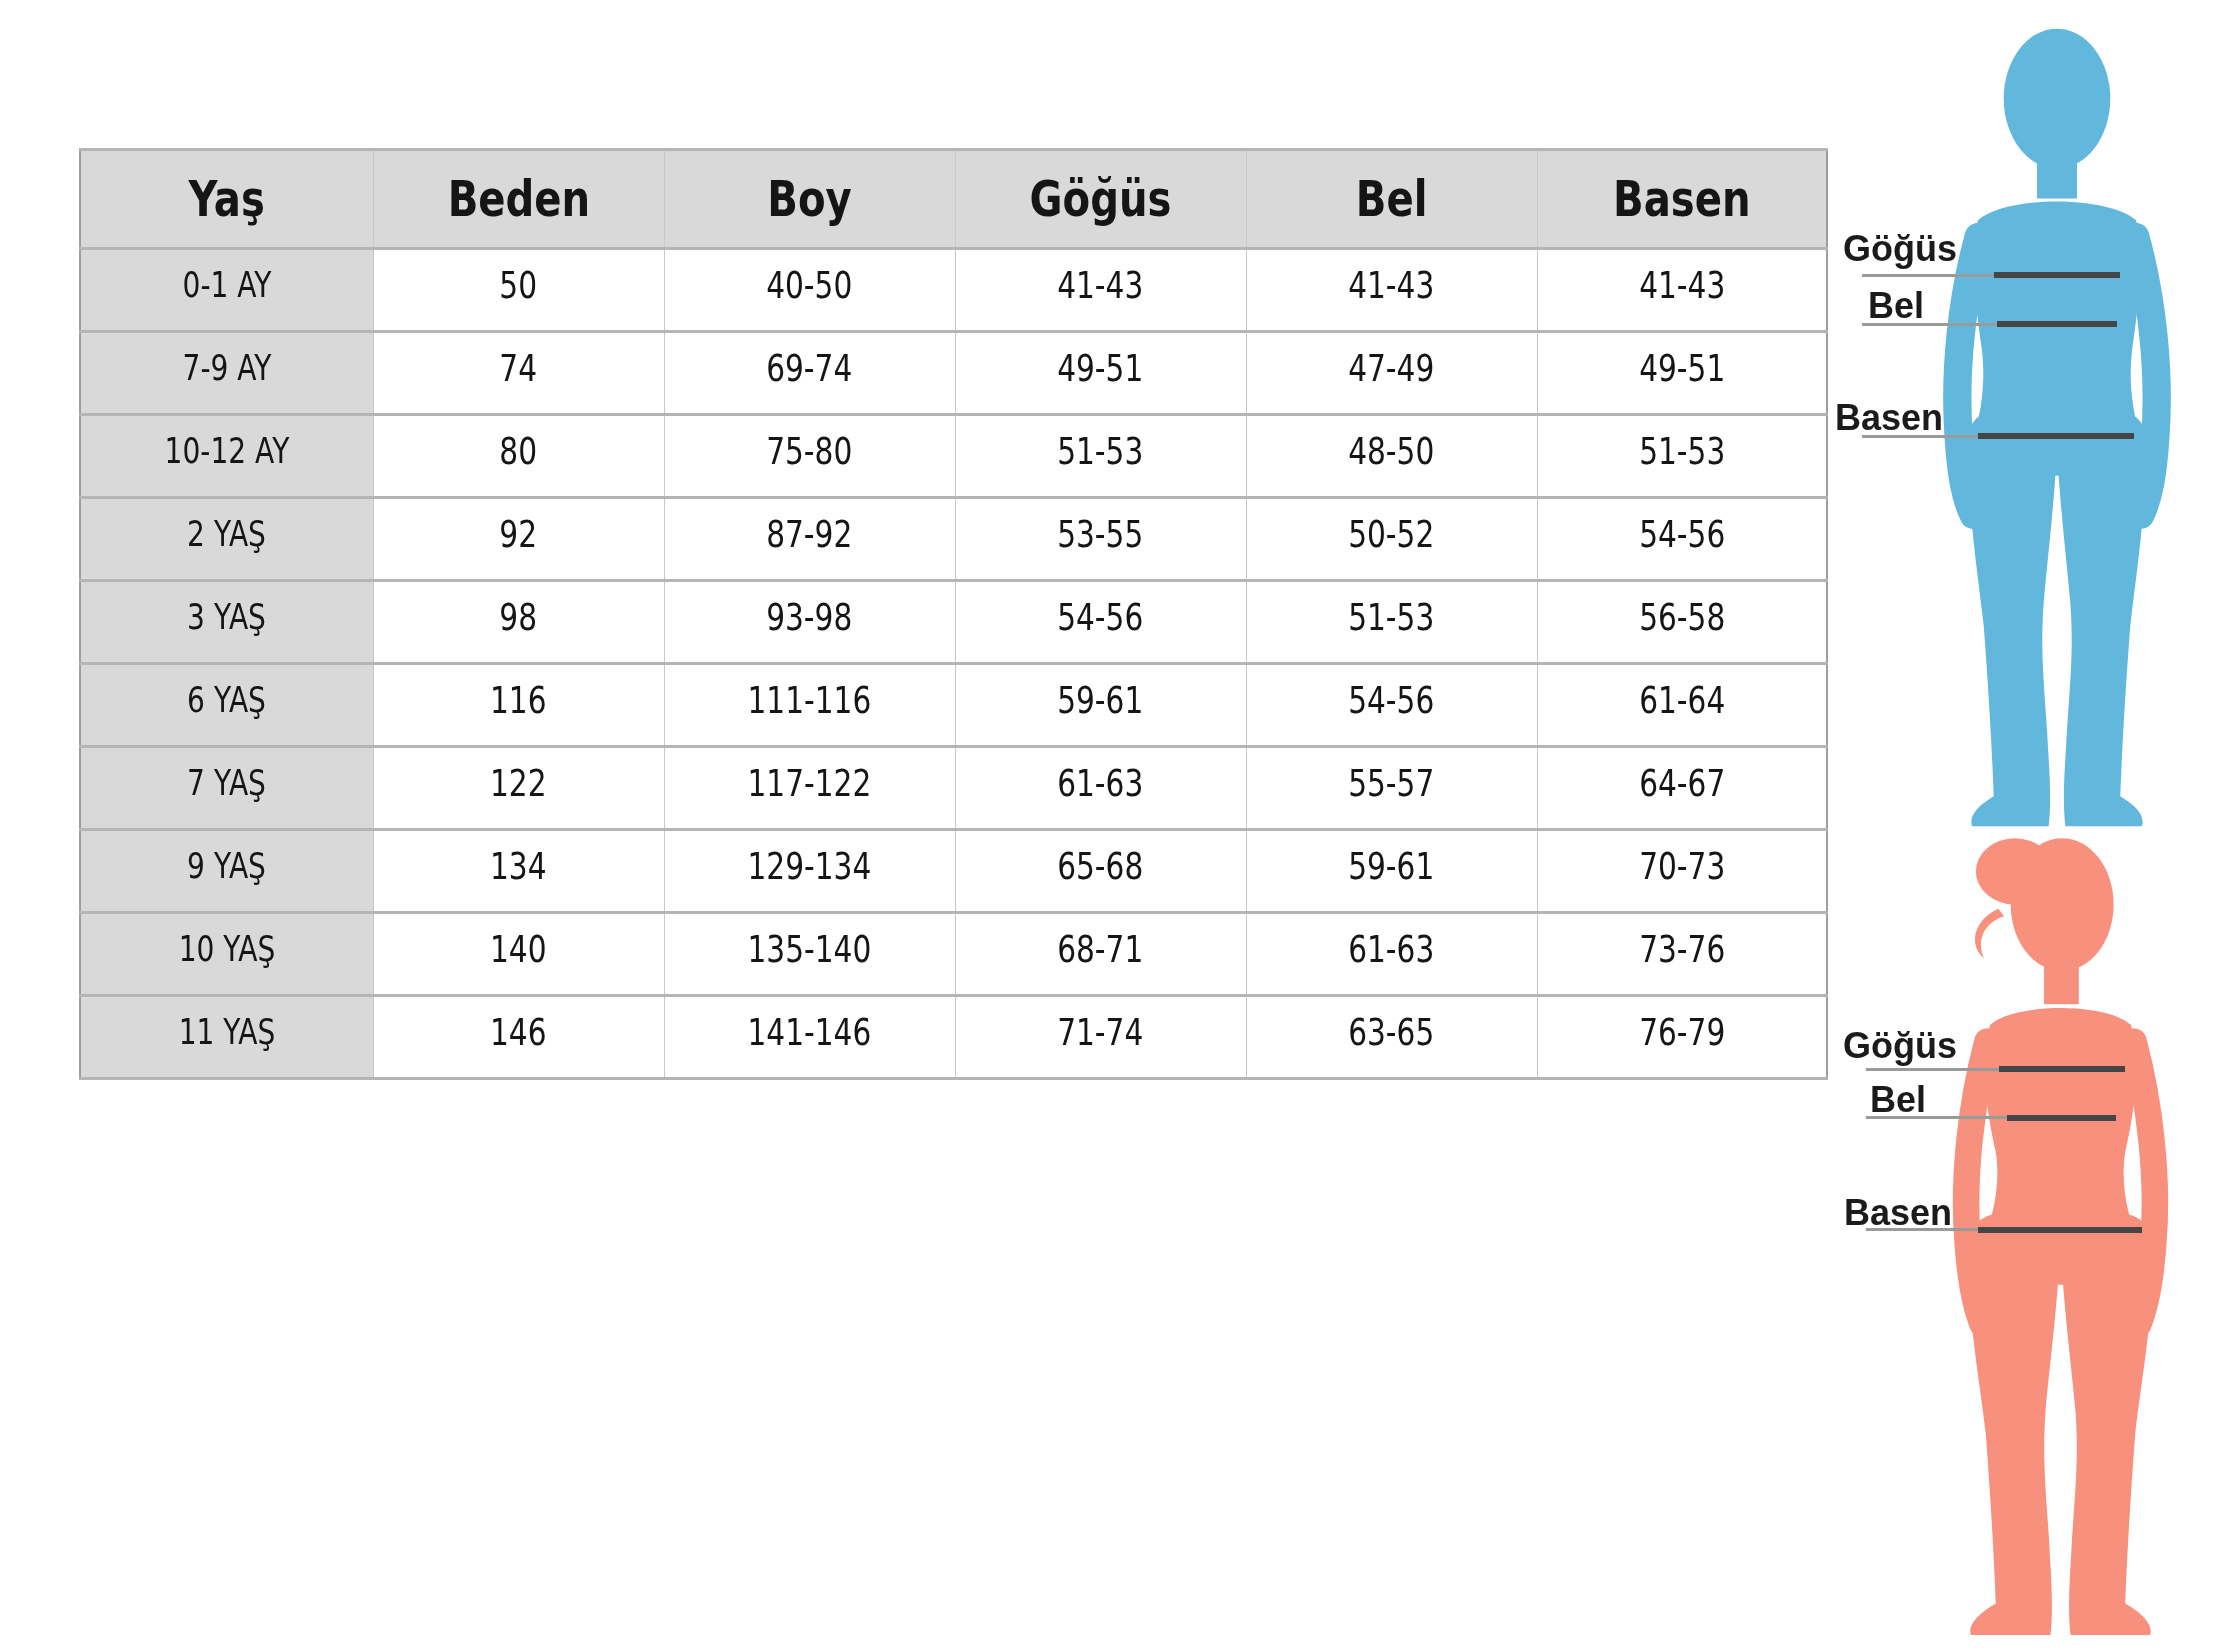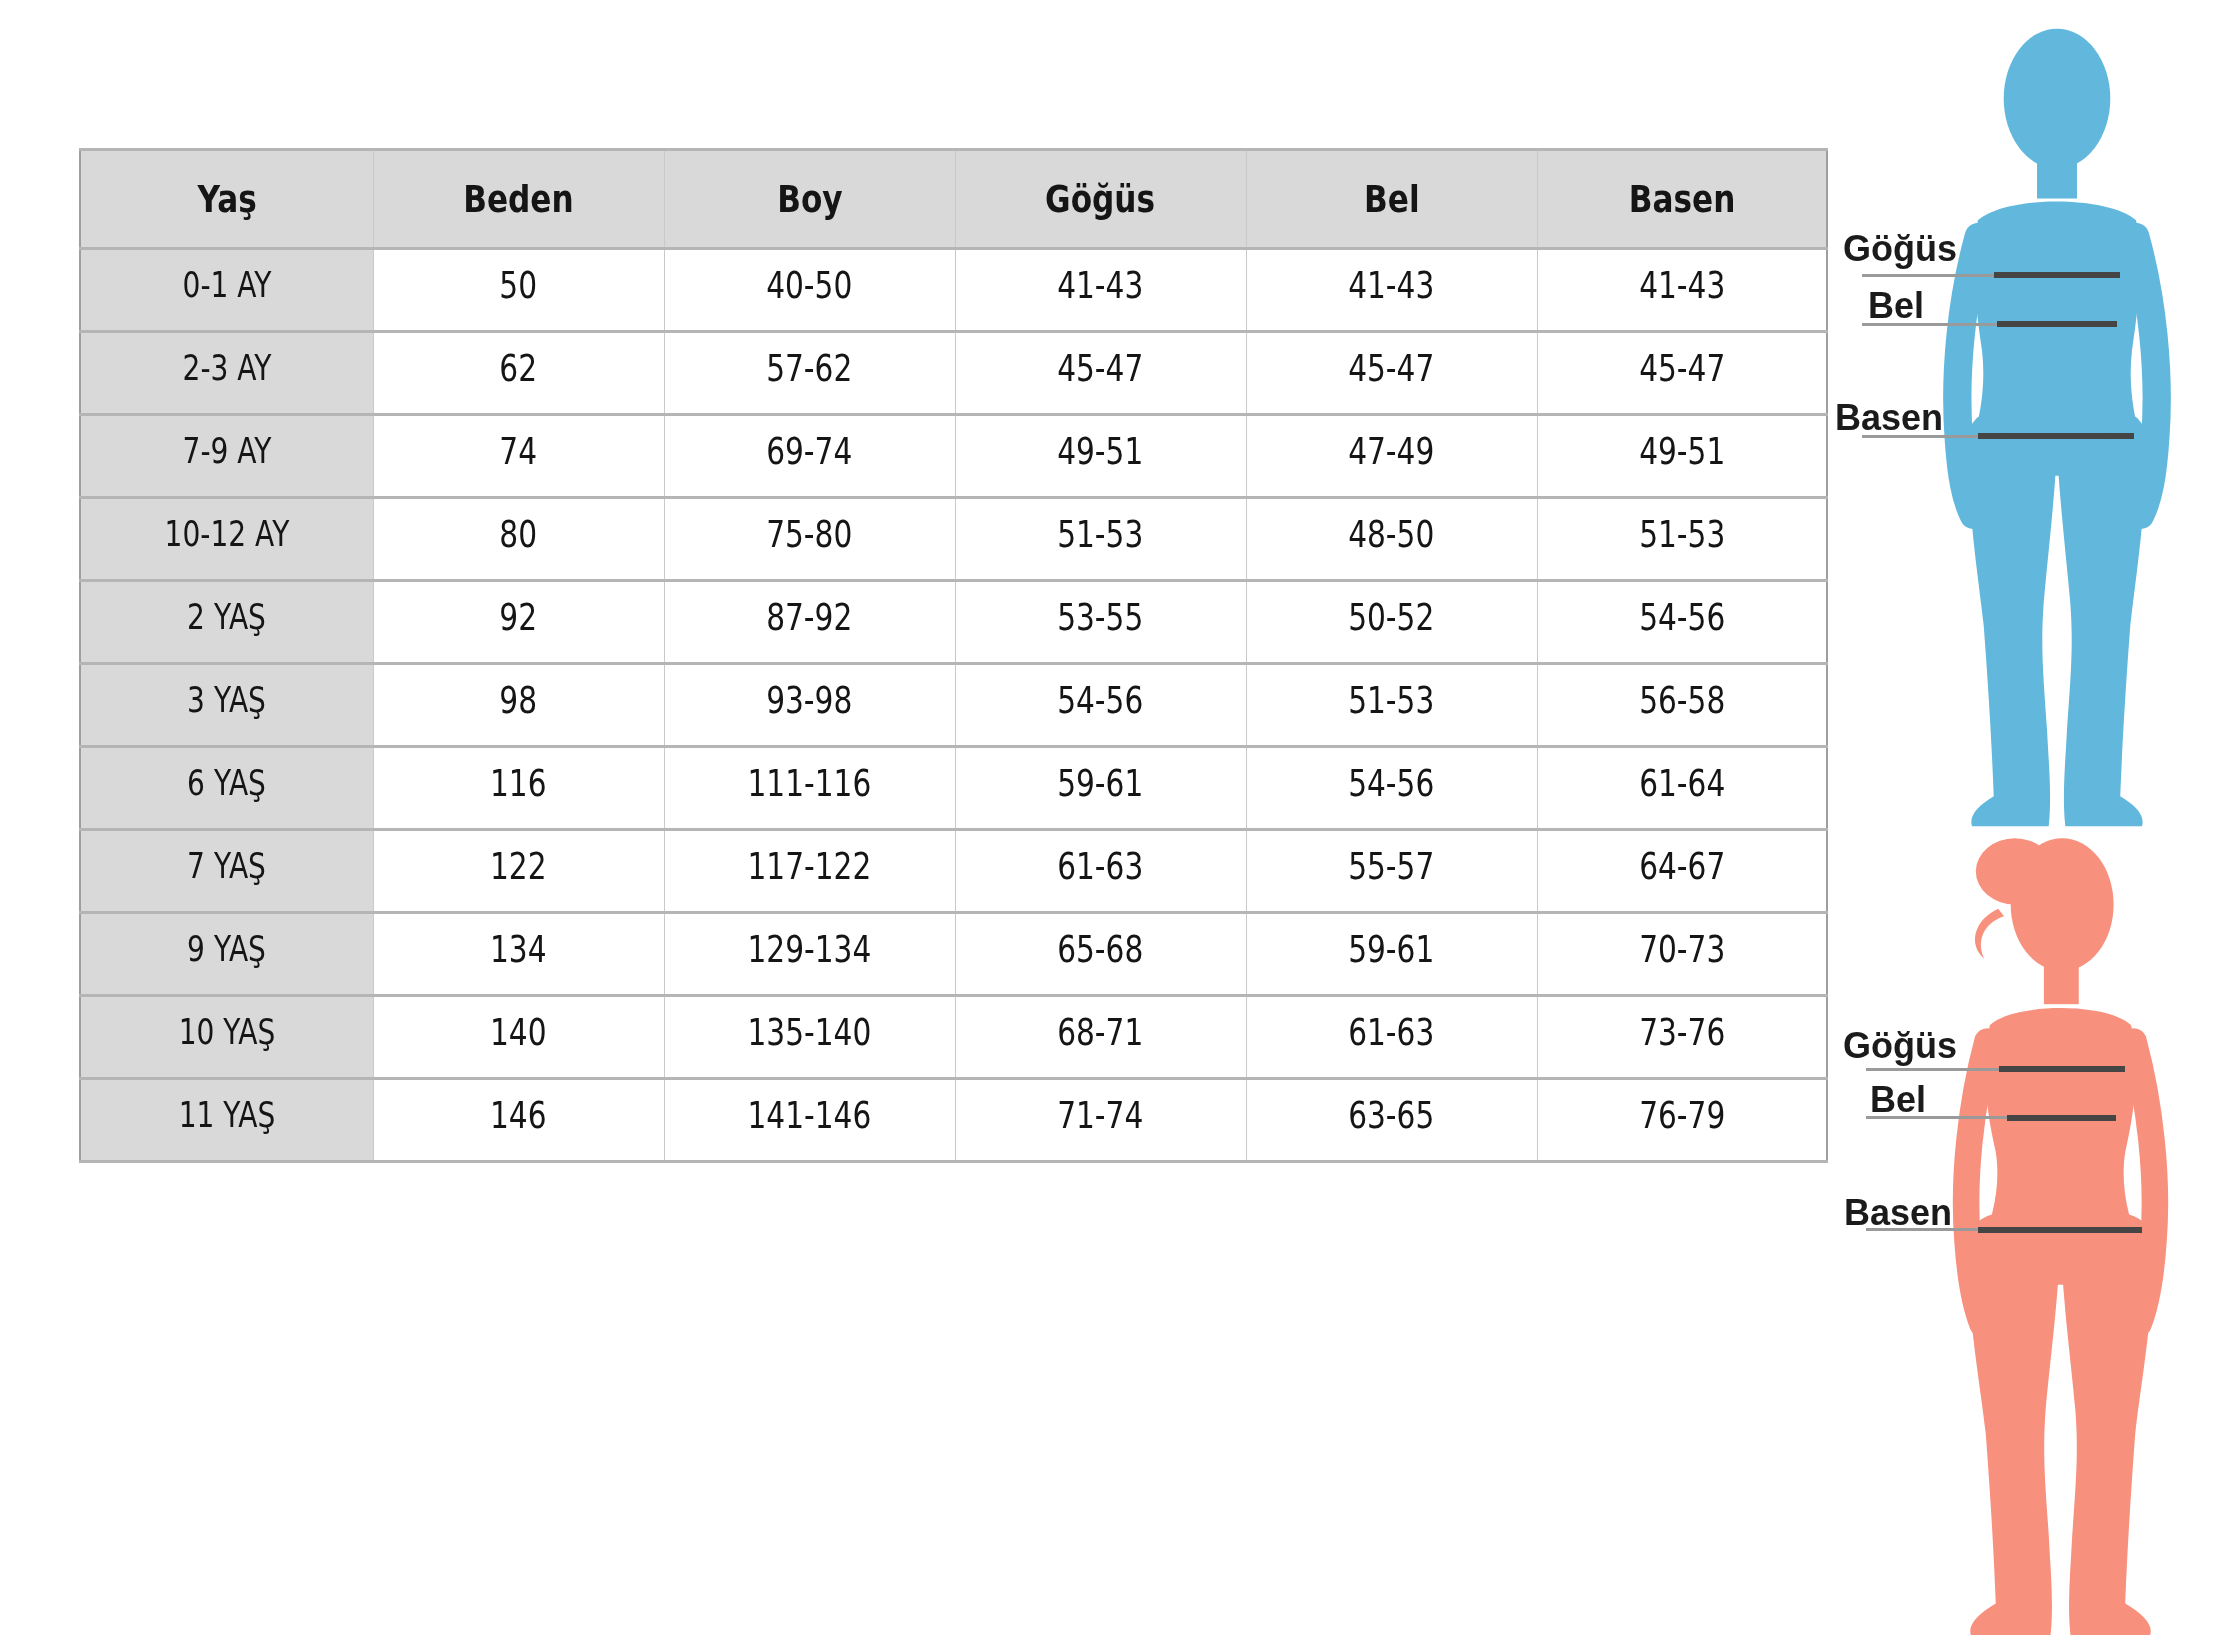--- a/index.html
+++ b/index.html
@@ -11,21 +11,21 @@
     position:absolute;left:79px;top:148px;width:1747px;
     border-collapse:collapse;table-layout:fixed;
     border:2.5px solid #9e9e9e;
   }
   table.size-table th, table.size-table td{
     border-left:1.7px solid #c9c9c9;border-right:1.7px solid #c9c9c9;
     border-top:3.3px solid #b5b5b5;border-bottom:3.3px solid #b5b5b5;
     text-align:center;vertical-align:middle;overflow:hidden;white-space:nowrap;
   }
   table.size-table thead th{
-    height:96px;background:#d9d9d9;font-size:38px;font-weight:bold;padding:0;
+    height:96px;background:#d9d9d9;font-size:49px;font-weight:bold;padding:0;
   }
   table.size-table tbody th{
     height:70px;background:#d9d9d9;font-size:36px;font-weight:normal;padding:0 0 10px 0;
   }
   table.size-table tbody td{
     height:70px;background:#ffffff;font-size:38px;font-weight:normal;padding:0 0 10px 0;
   }
   .cond{display:inline-block;transform:scaleX(0.78);transform-origin:50% 50%;
         font-family:"DejaVu Sans", sans-serif;}
   thead .cond{transform:scaleX(0.82);}
@@ -66,28 +66,20 @@
       </tr>
     </thead>
     <tbody>
         <tr>
           <th><span class="cond">0-1 AY</span></th>
           <td><span class="cond">50</span></td>
           <td><span class="cond">40-50</span></td>
           <td><span class="cond">41-43</span></td>
           <td><span class="cond">41-43</span></td>
           <td><span class="cond">41-43</span></td>
-        </tr>
-        <tr>
-          <th><span class="cond">2-3 AY</span></th>
-          <td><span class="cond">62</span></td>
-          <td><span class="cond">57-62</span></td>
-          <td><span class="cond">45-47</span></td>
-          <td><span class="cond">45-47</span></td>
-          <td><span class="cond">45-47</span></td>
         </tr>
         <tr>
           <th><span class="cond">7-9 AY</span></th>
           <td><span class="cond">74</span></td>
           <td><span class="cond">69-74</span></td>
           <td><span class="cond">49-51</span></td>
           <td><span class="cond">47-49</span></td>
           <td><span class="cond">49-51</span></td>
         </tr>
         <tr>

